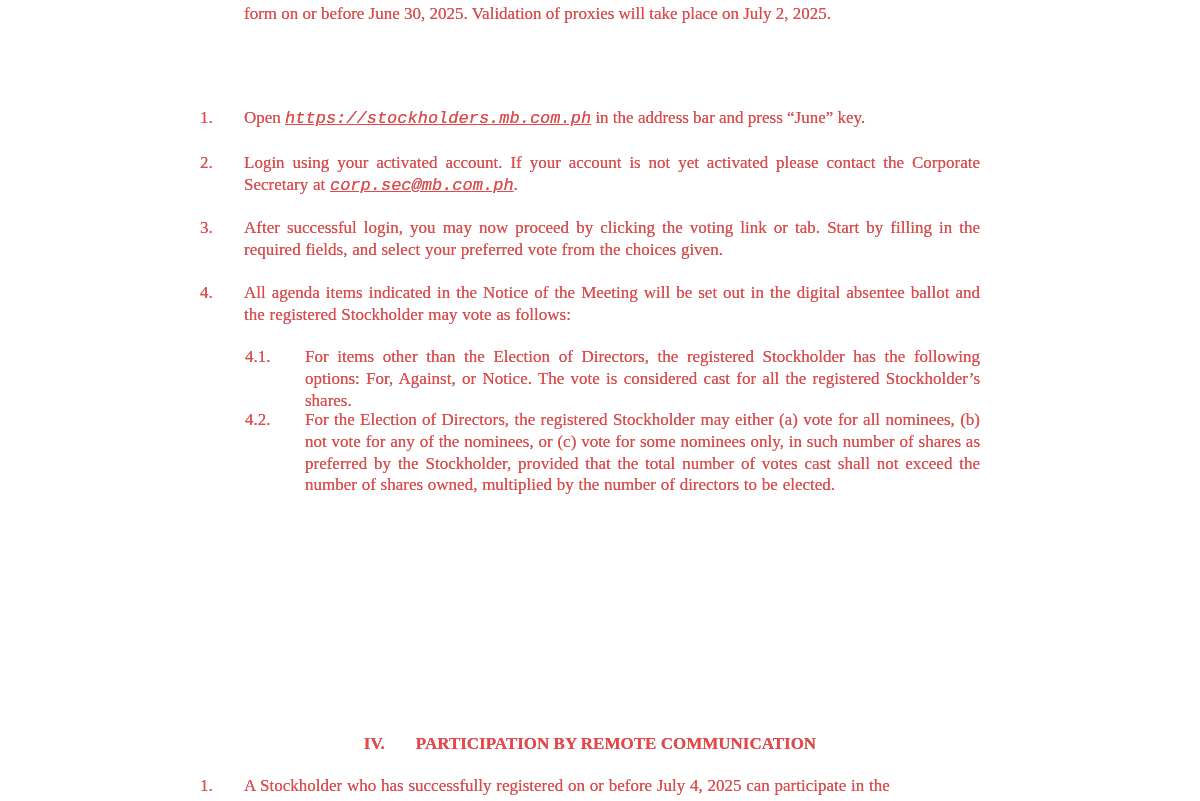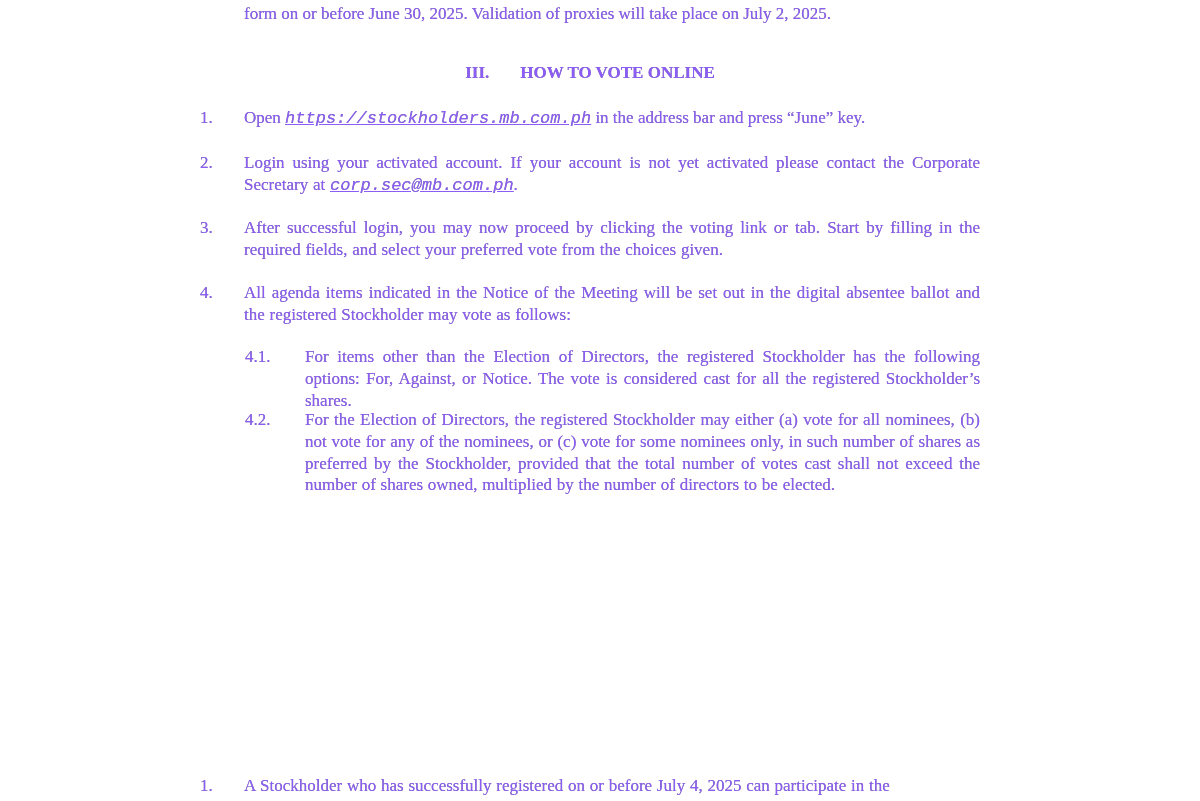--- a/index.html
+++ b/index.html
@@ -8,21 +8,21 @@
     background: #ffffff;
   }
   .page {
     position: relative;
     width: 1200px;
     height: 801px;
     background: #ffffff;
     font-family: "Liberation Serif", "DejaVu Serif", serif;
     font-size: 17px;
     line-height: 21.8px;
-    color: #8b5cf6;
+    color: #ef4444;
     overflow: hidden;
     text-shadow: 0 0 0.3px rgba(30,30,30,0.55);
   }
   .content {
     position: absolute;
     left: 200px;
     top: 0;
     width: 780px;
     height: 100%;
   }
@@ -55,24 +55,20 @@
   .b { font-weight: normal; }
 </style>
 </head>
 <body>
 
 <div class="page">
   <div class="content">
 
     <div class="block intro" style="top:3px">form on or before June 30, 2025. Validation of proxies will take place on July 2, 2025.</div>
 
-    <div class="block heading" style="top:62px">
-        <span class="hnum">III.</span>
-        <span>HOW TO VOTE ONLINE</span>
-      </div>
 
     <div class="block row" style="top:107px">
         <span class="num">1.</span>
         <span class="txt"><span>Open </span><span class="link">https://stockholders.mb.com.ph</span><span> in the address bar and press “June” key.</span></span>
       </div>
 
     <div class="block row" style="top:152px">
         <span class="num">2.</span>
         <span class="txt just"><span>Login using your activated account. If your account is not yet activated please contact the Corporate Secretary at </span><span class="link">corp.sec@mb.com.ph</span><span>.</span></span>
       </div>
@@ -94,20 +90,24 @@
 
     <div class="block subblock row" style="top:409px">
         <span class="subnum">4.2.</span>
         <span class="txt just">For the Election of Directors, the registered Stockholder may either (a) vote for all nominees, (b) not vote for any of the nominees, or (c) vote for some nominees only, in such number of shares as preferred by the Stockholder, provided that the total number of votes cast shall not exceed the number of shares owned, multiplied by the number of directors to be elected.</span>
       </div>
 
     <div class="block para just" style="top:562px"></div>
 
     <div class="block para just" style="top:648px"></div>
 
+    <div class="block heading" style="top:733px">
+        <span class="hnum">IV.</span>
+        <span>PARTICIPATION BY REMOTE COMMUNICATION</span>
+      </div>
 
     <div class="block row" style="top:775px">
         <span class="num">1.</span>
         <span class="txt just">A Stockholder who has successfully registered on or before July 4, 2025 can participate in the</span>
       </div>
 
   </div>
 </div>
 
 </body></html>

